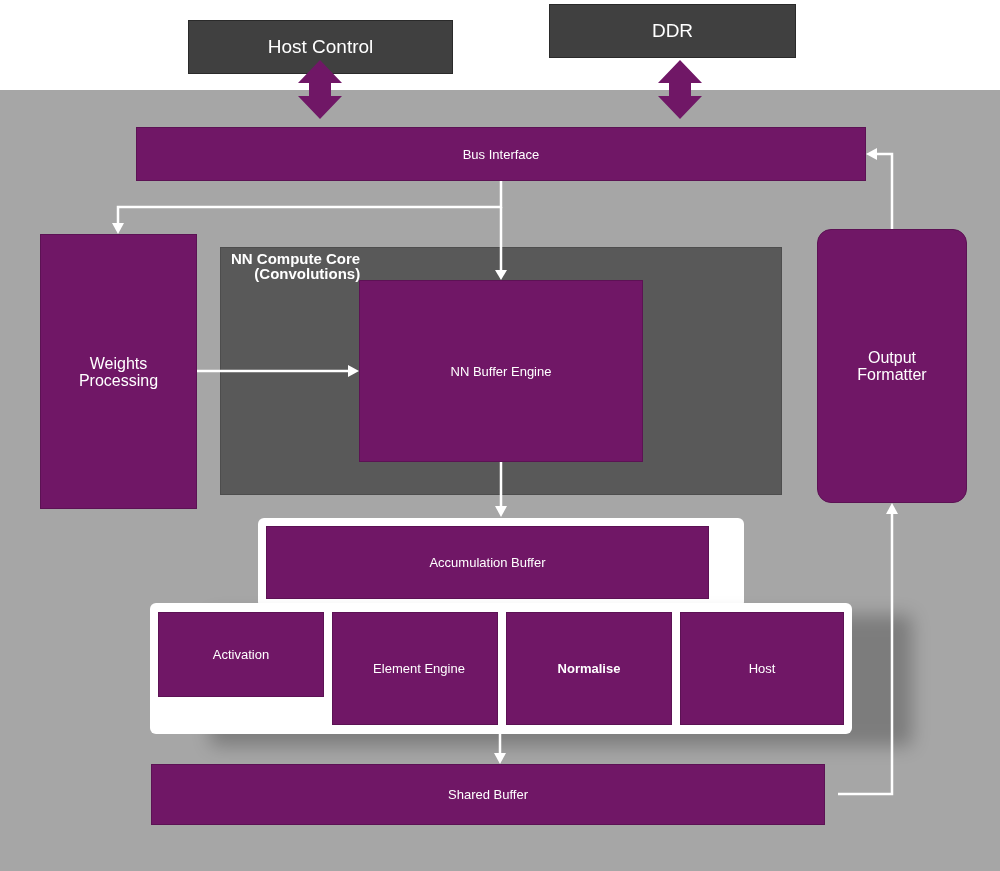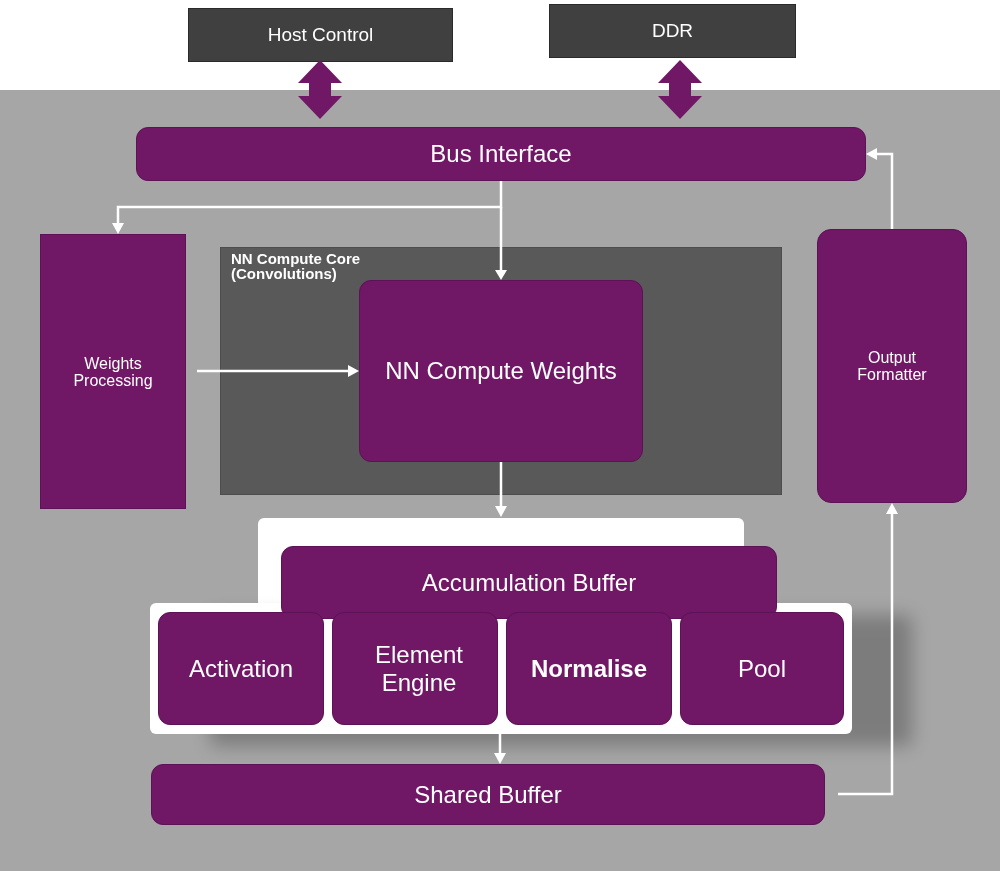--- a/index.html
+++ b/index.html
@@ -5,77 +5,77 @@
     html, body { margin:0; padding:0; }
     body { width:1000px; height:871px; position:relative; background:#ffffff; overflow:hidden;
            font-family:"Liberation Sans", sans-serif; }
     .abs { position:absolute; box-sizing:border-box; }
     .dark { background:#404040; border:1px solid #2a2a2a; color:#ffffff; display:flex; align-items:center; justify-content:center; font-size:19px; }
     .panel { background:#a6a6a6; }
     .purple { background:#701766; border:1px solid #5c1254; color:#ffffff; display:flex; align-items:center; justify-content:center; text-align:center; }
     .core { background:#595959; border:1px solid #4d4d4d; }
     .core-label { color:#ffffff; font-weight:bold; font-size:15px; line-height:15px; }
     .white-frame { background:#ffffff; border-radius:6px; }
-    .lbl { font-size:24px;border-radius:12px; }
+    .lbl { font-size:13px; }
     .lbl-sm { font-size:16px; line-height:17px; white-space:pre-line; }
     svg { position:absolute; left:0; top:0; }
   </style>
 </head>
 <body>
 
-<div class="abs dark" style="left:188px;top:8px;width:265px;height:54px;">
+<div class="abs dark" style="left:188px;top:20px;width:265px;height:54px;">
   <span>Host Control</span>
 </div>
 <div class="abs dark" style="left:549px;top:4px;width:247px;height:54px;">
   <span>DDR</span>
 </div>
 
 <div class="abs panel" style="left:0;top:90px;width:1000px;height:781px;"></div>
 
 <div class="abs purple lbl" style="left:136px;top:127px;width:730px;height:54px;">
   <span>Bus Interface</span>
 </div>
 
-<div class="abs purple lbl-sm" style="left:40px;top:234px;width:146px;height:275px;text-align:center;">
+<div class="abs purple lbl-sm" style="left:40px;top:234px;width:157px;height:275px;text-align:center;">
   <span>Weights
 Processing</span>
 </div>
 
-<div class="abs core" style="left:220px;top:247px;width:562px;height:248px;">
+<div class="abs core" style="left:220px;top:247px;width:562px;height:248px;text-align:right;">
   <div class="abs core-label" style="left:10px;top:3px;white-space:pre-line;">NN Compute Core
 (Convolutions)</div>
 </div>
 
 <div class="abs purple lbl" style="left:359px;top:280px;width:284px;height:182px;">
-  <span>NN Compute Weights</span>
+  <span>NN Buffer Engine</span>
 </div>
 
 <div class="abs purple lbl-sm" style="left:817px;top:229px;width:150px;height:274px;border-radius:14px;">
   <span>Output
 Formatter</span>
 </div>
 
 <div class="abs white-frame" style="left:258px;top:518px;width:486px;height:90px;"></div>
 <div class="abs white-frame" style="left:150px;top:603px;width:702px;height:131px;box-shadow:60px 12px 18px rgba(0,0,0,0.25);"></div>
 
-<div class="abs purple lbl" style="left:281px;top:526px;width:496px;height:73px;margin-top:20px;">
+<div class="abs purple lbl" style="left:266px;top:526px;width:443px;height:73px;">
   <span>Accumulation Buffer</span>
 </div>
 
-<div class="abs purple lbl" style="left:158px;top:612px;width:166px;height:113px;">
+<div class="abs purple lbl" style="left:158px;top:612px;width:166px;height:85px;">
   <span>Activation</span>
 </div>
 <div class="abs purple lbl" style="left:332px;top:612px;width:166px;height:113px;padding-left:8px;">
   <span>Element Engine</span>
 </div>
 <div class="abs purple lbl" style="left:506px;top:612px;width:166px;height:113px;font-weight:bold;">
   <span>Normalise</span>
 </div>
 <div class="abs purple lbl" style="left:680px;top:612px;width:164px;height:113px;">
-  <span>Pool</span>
+  <span>Host</span>
 </div>
 
 <div class="abs purple lbl" style="left:151px;top:764px;width:674px;height:61px;">
   <span>Shared Buffer</span>
 </div>
 
 <svg width="1000" height="871">
 
   <polygon fill="#701766" points="320,60 342,83 331,83 331,96 342,96 320,119 298,96 309,96 309,83 298,83"></polygon>
   <polygon fill="#701766" points="680,60 702,83 691,83 691,96 702,96 680,119 658,96 669,96 669,83 658,83"></polygon>

